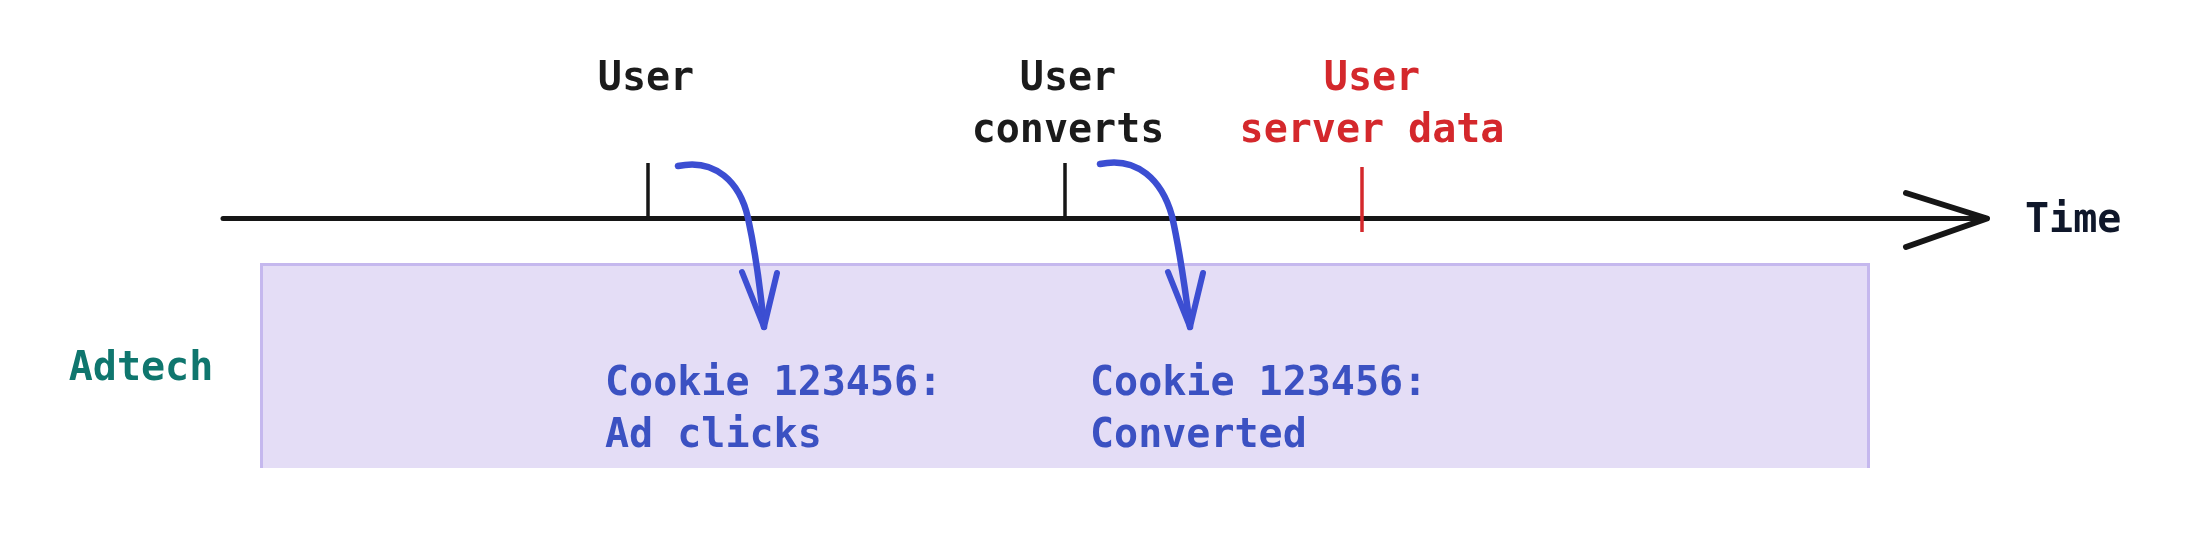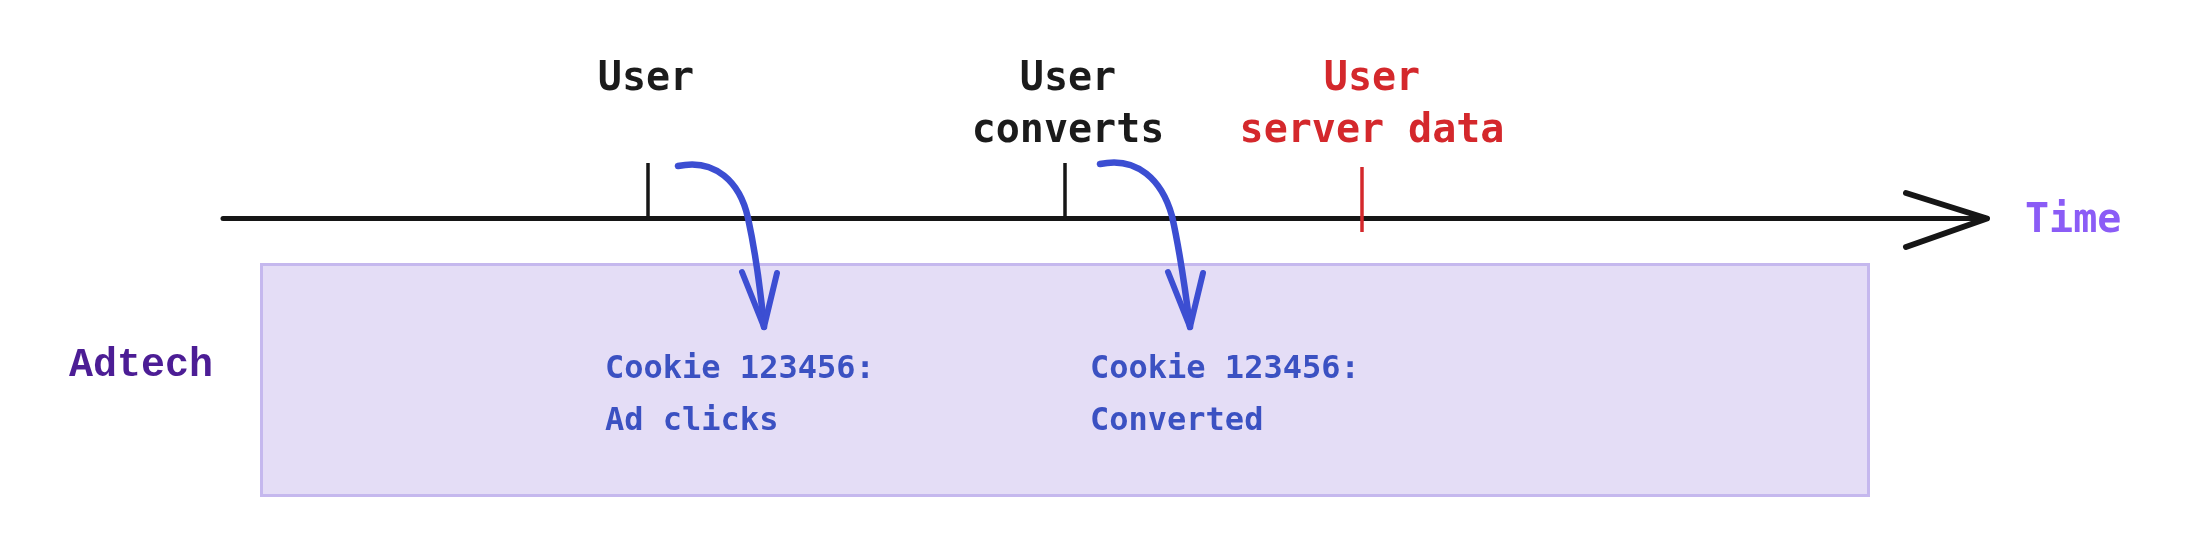--- a/index.html
+++ b/index.html
@@ -1,19 +1,19 @@
 <!DOCTYPE html>
 <html><head>
 <meta charset="utf-8">
 <style>
   html, body { margin: 0; padding: 0; background: #ffffff; }
   .stage {
     position: relative;
     width: 2188px;
-    height: 534px;
+    height: 468px;
     background: #ffffff;
     overflow: hidden;
     font-family: "DejaVu Sans Mono", "Liberation Mono", monospace;
     font-weight: bold;
   }
   .layer {
     position: absolute;
     left: 0; top: 0;
     width: 2188px; height: 534px;
   }
@@ -38,22 +38,22 @@
     position: absolute;
     left: 141px; top: 340px;
     transform: translateX(-50%);
     text-align: center;
     font-size: 40px;
     line-height: 52px;
     white-space: nowrap;
   }
   .record {
     position: absolute;
-    top: 341px;
-    font-size: 32px;
+    top: 355px;
+    font-size: 40px;
     line-height: 52px;
     white-space: nowrap;
   }
   .record-1 { left: 605px; }
   .record-2 { left: 1090px; }
   .axis-label {
     position: absolute;
     left: 2025px; top: 196px;
     font-size: 40px;
     line-height: 44px;
@@ -90,23 +90,23 @@
   <div class="event-label" style="left: 1068px; color: rgb(27, 27, 27);">
     <div>User</div>
     <div>converts</div>
   </div>
 
   <div class="event-label" style="left: 1372px; color: rgb(212, 40, 44);">
     <div>User</div>
     <div>server data</div>
   </div>
 
-  <div class="axis-label" style="color: #8b5cf6;">Time</div>
+  <div class="axis-label" style="color: #0f172a;">Time</div>
 
-  <div class="server-label" style="color: #4c1d95; font-family: Liberation Mono, monospace;">
+  <div class="server-label" style="color: #0f766e;">
     <div>Adtech</div>
   </div>
 
   <div class="record record-1" style="color: rgb(59, 81, 194);">
     <div>Cookie 123456:</div>
     <div>Ad clicks</div>
   </div>
 
   <div class="record record-2" style="color: rgb(59, 81, 194);">
     <div>Cookie 123456:</div>

